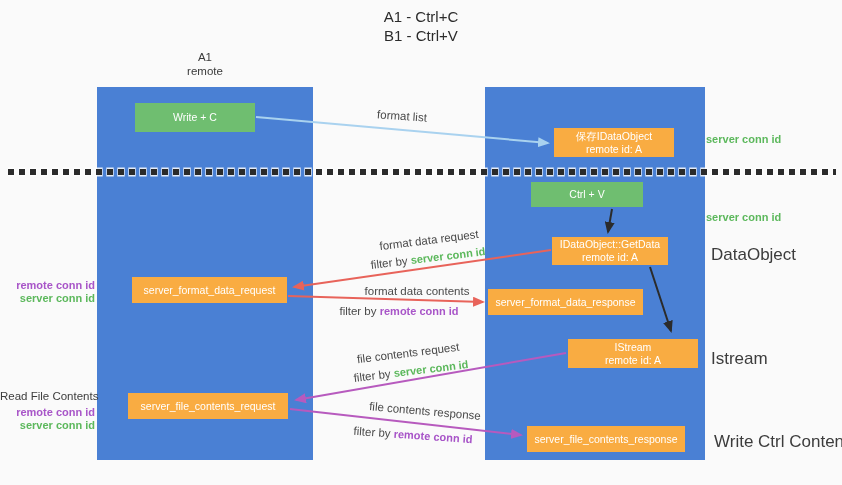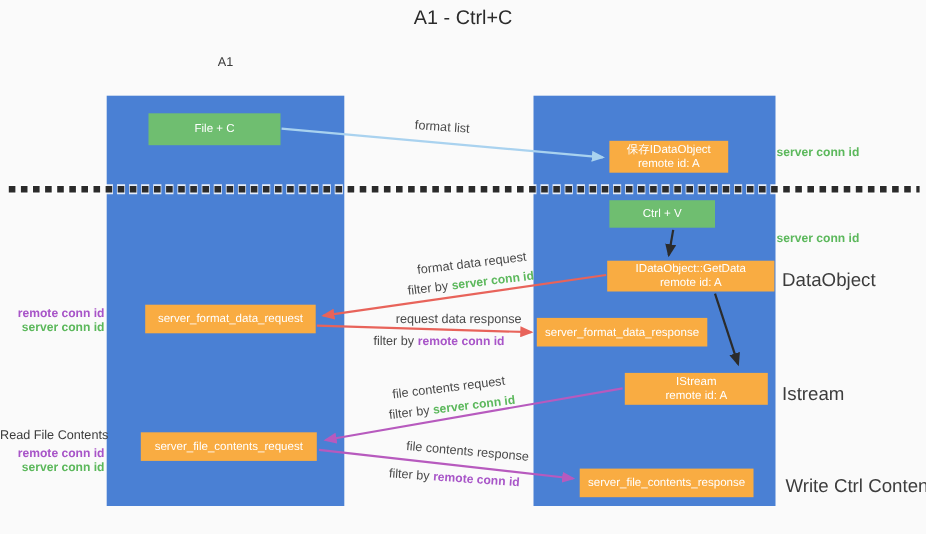--- a/index.html
+++ b/index.html
@@ -1,19 +1,19 @@
 <!DOCTYPE html>
 <html style="--bg: #fafafa; --column-blue: #4a80d4; --box-green: #6fbe70; --box-orange: #f9ac42; --arrow-red: #e8635a; --arrow-purple: #b75abe; --arrow-light-blue: #a9d2ef; --arrow-black: #2b2b2b; --text-green: #5cb85c; --text-purple: #a855c8; --text-dark: #3c3c3c;"><head>
 <meta charset="utf-8">
 <style>
   html,body{margin:0;padding:0}
   .stage{position:relative;width:842px;height:485px;background:var(--bg,#fafafa);
          font-family:"Liberation Sans","DejaVu Sans",sans-serif;overflow:hidden}
   .title{position:absolute;top:7px;left:0;width:100%;text-align:center;
-         font-size:18px;line-height:19px;color:#2b2b2b}
+         font-size:15px;line-height:19px;color:#2b2b2b}
   .colhead{position:absolute;text-align:center;font-size:11.5px;line-height:14px;color:#3a3a3a}
   .col{position:absolute;background:var(--column-blue,#4a80d4)}
   .node{position:absolute;display:flex;flex-direction:column;align-items:center;justify-content:center;
         color:#fff;font-size:10.5px;line-height:13px;text-align:center;white-space:nowrap}
   .node.green{background:var(--box-green,#6fbe70)}
   .node.orange{background:var(--box-orange,#f9ac42)}
   .slabel{position:absolute;font-size:17px;color:var(--text-dark,#3c3c3c);white-space:nowrap}
   .alabel{position:absolute;font-size:11.5px;color:#4a4a4a;white-space:nowrap}
   .gt{color:var(--text-green,#5cb85c);font-weight:bold;font-size:11px}
   .pt{color:var(--text-purple,#a855c8);font-weight:bold;font-size:11px}
@@ -31,24 +31,26 @@
   .dash-halo{stroke:rgba(255,255,255,.85);stroke-width:9;stroke-dasharray:7.4 3.6;stroke-dashoffset:.7;fill:none}
   .dash{stroke:var(--arrow-black,#2b2b2b);stroke-width:6;stroke-dasharray:6 5;fill:none}
 </style>
 </head>
 <body>
 
 <div class="stage">
 
   <div class="title">
     <div>A1 - Ctrl+C</div>
+    <div>B1 - Ctrl+V</div>
   </div>
 
   <div class="colhead" style="left:97px;top:50px;width:216px">
     <div>A1</div>
+    <div>remote</div>
   </div>
 
   <div class="col" style="left:97px;top:87px;width:216px;height:373px"></div>
   <div class="col" style="left:485px;top:87px;width:220px;height:373px"></div>
 
   <svg class="overlay" width="842" height="485" viewBox="0 0 842 485">
     <defs>
       <marker id="ah-blue" markerUnits="userSpaceOnUse" markerWidth="13" markerHeight="10" refX="10" refY="5" orient="auto">
         <path class="f-blue" d="M0,0 L12,5 L0,10 Z"></path>
       </marker>
@@ -69,33 +71,33 @@
     <line class="l-blue" x1="256" y1="117" x2="548" y2="143" marker-end="url(#ah-blue)"></line>
     <line class="l-black" x1="612" y1="209" x2="608" y2="232" marker-end="url(#ah-black)"></line>
     <line class="l-black" x1="650" y1="267" x2="671" y2="331" marker-end="url(#ah-black)"></line>
     <line class="l-red" x1="551" y1="250" x2="294" y2="287" marker-end="url(#ah-red)"></line>
     <line class="l-red" x1="288" y1="296" x2="483" y2="302" marker-end="url(#ah-red)"></line>
     <line class="l-purple" x1="566" y1="353" x2="296" y2="400" marker-end="url(#ah-purple)"></line>
     <line class="l-purple" x1="290" y1="409" x2="521" y2="435" marker-end="url(#ah-purple)"></line>
   </svg>
 
   <div class="node green" style="left:135px;top:103px;width:120px;height:29px">
-    <div>File + C</div>
+    <div>Write + C</div>
   </div>
 
-  <div class="node orange" style="left:554px;top:128px;width:108px;height:29px">
+  <div class="node orange" style="left:554px;top:128px;width:120px;height:29px">
     <div>保存IDataObject</div>
     <div>remote id: A</div>
   </div>
 
-  <div class="node green" style="left:554px;top:182px;width:96px;height:25px">
+  <div class="node green" style="left:531px;top:182px;width:112px;height:25px">
     <div>Ctrl + V</div>
   </div>
 
-  <div class="node orange" style="left:552px;top:237px;width:152px;height:28px">
+  <div class="node orange" style="left:552px;top:237px;width:116px;height:28px">
     <div>IDataObject::GetData</div>
     <div>remote id: A</div>
   </div>
 
   <div class="node orange" style="left:488px;top:289px;width:155px;height:26px">
     <div>server_format_data_response</div>
   </div>
 
   <div class="node orange" style="left:132px;top:277px;width:155px;height:26px">
     <div>server_format_data_request</div>
@@ -112,21 +114,21 @@
 
   <div class="node orange" style="left:128px;top:393px;width:160px;height:26px">
     <div>server_file_contents_request</div>
   </div>
 
   <div class="alabel" style="left:402px;top:116px;transform:translate(-50%,-50%) rotate(4deg)">format list</div>
 
   <div class="alabel" style="left:429px;top:240px;transform:translate(-50%,-50%) rotate(-7deg)">format data request</div>
   <div class="alabel" style="left:428px;top:258px;transform:translate(-50%,-50%) rotate(-7deg)"><span>filter by</span> <span class="gt">server conn id</span></div>
 
-  <div class="alabel" style="left:417px;top:291px;transform:translate(-50%,-50%)">request data response</div>
+  <div class="alabel" style="left:417px;top:291px;transform:translate(-50%,-50%)">format data contents</div>
   <div class="alabel" style="left:399px;top:311px;transform:translate(-50%,-50%)"><span>filter by</span> <span class="pt">remote conn id</span></div>
 
   <div class="alabel" style="left:408px;top:353px;transform:translate(-50%,-50%) rotate(-7deg)">file contents request</div>
   <div class="alabel" style="left:411px;top:371px;transform:translate(-50%,-50%) rotate(-7deg)"><span>filter by</span> <span class="gt">server conn id</span></div>
 
   <div class="alabel" style="left:425px;top:411px;transform:translate(-50%,-50%) rotate(5deg)">file contents response</div>
   <div class="alabel" style="left:413px;top:435px;transform:translate(-50%,-50%) rotate(4deg)"><span>filter by</span> <span class="pt">remote conn id</span></div>
 
   <div class="slabel gt" style="left:706px;top:133px">server conn id</div>
   <div class="slabel gt" style="left:706px;top:211px">server conn id</div>

